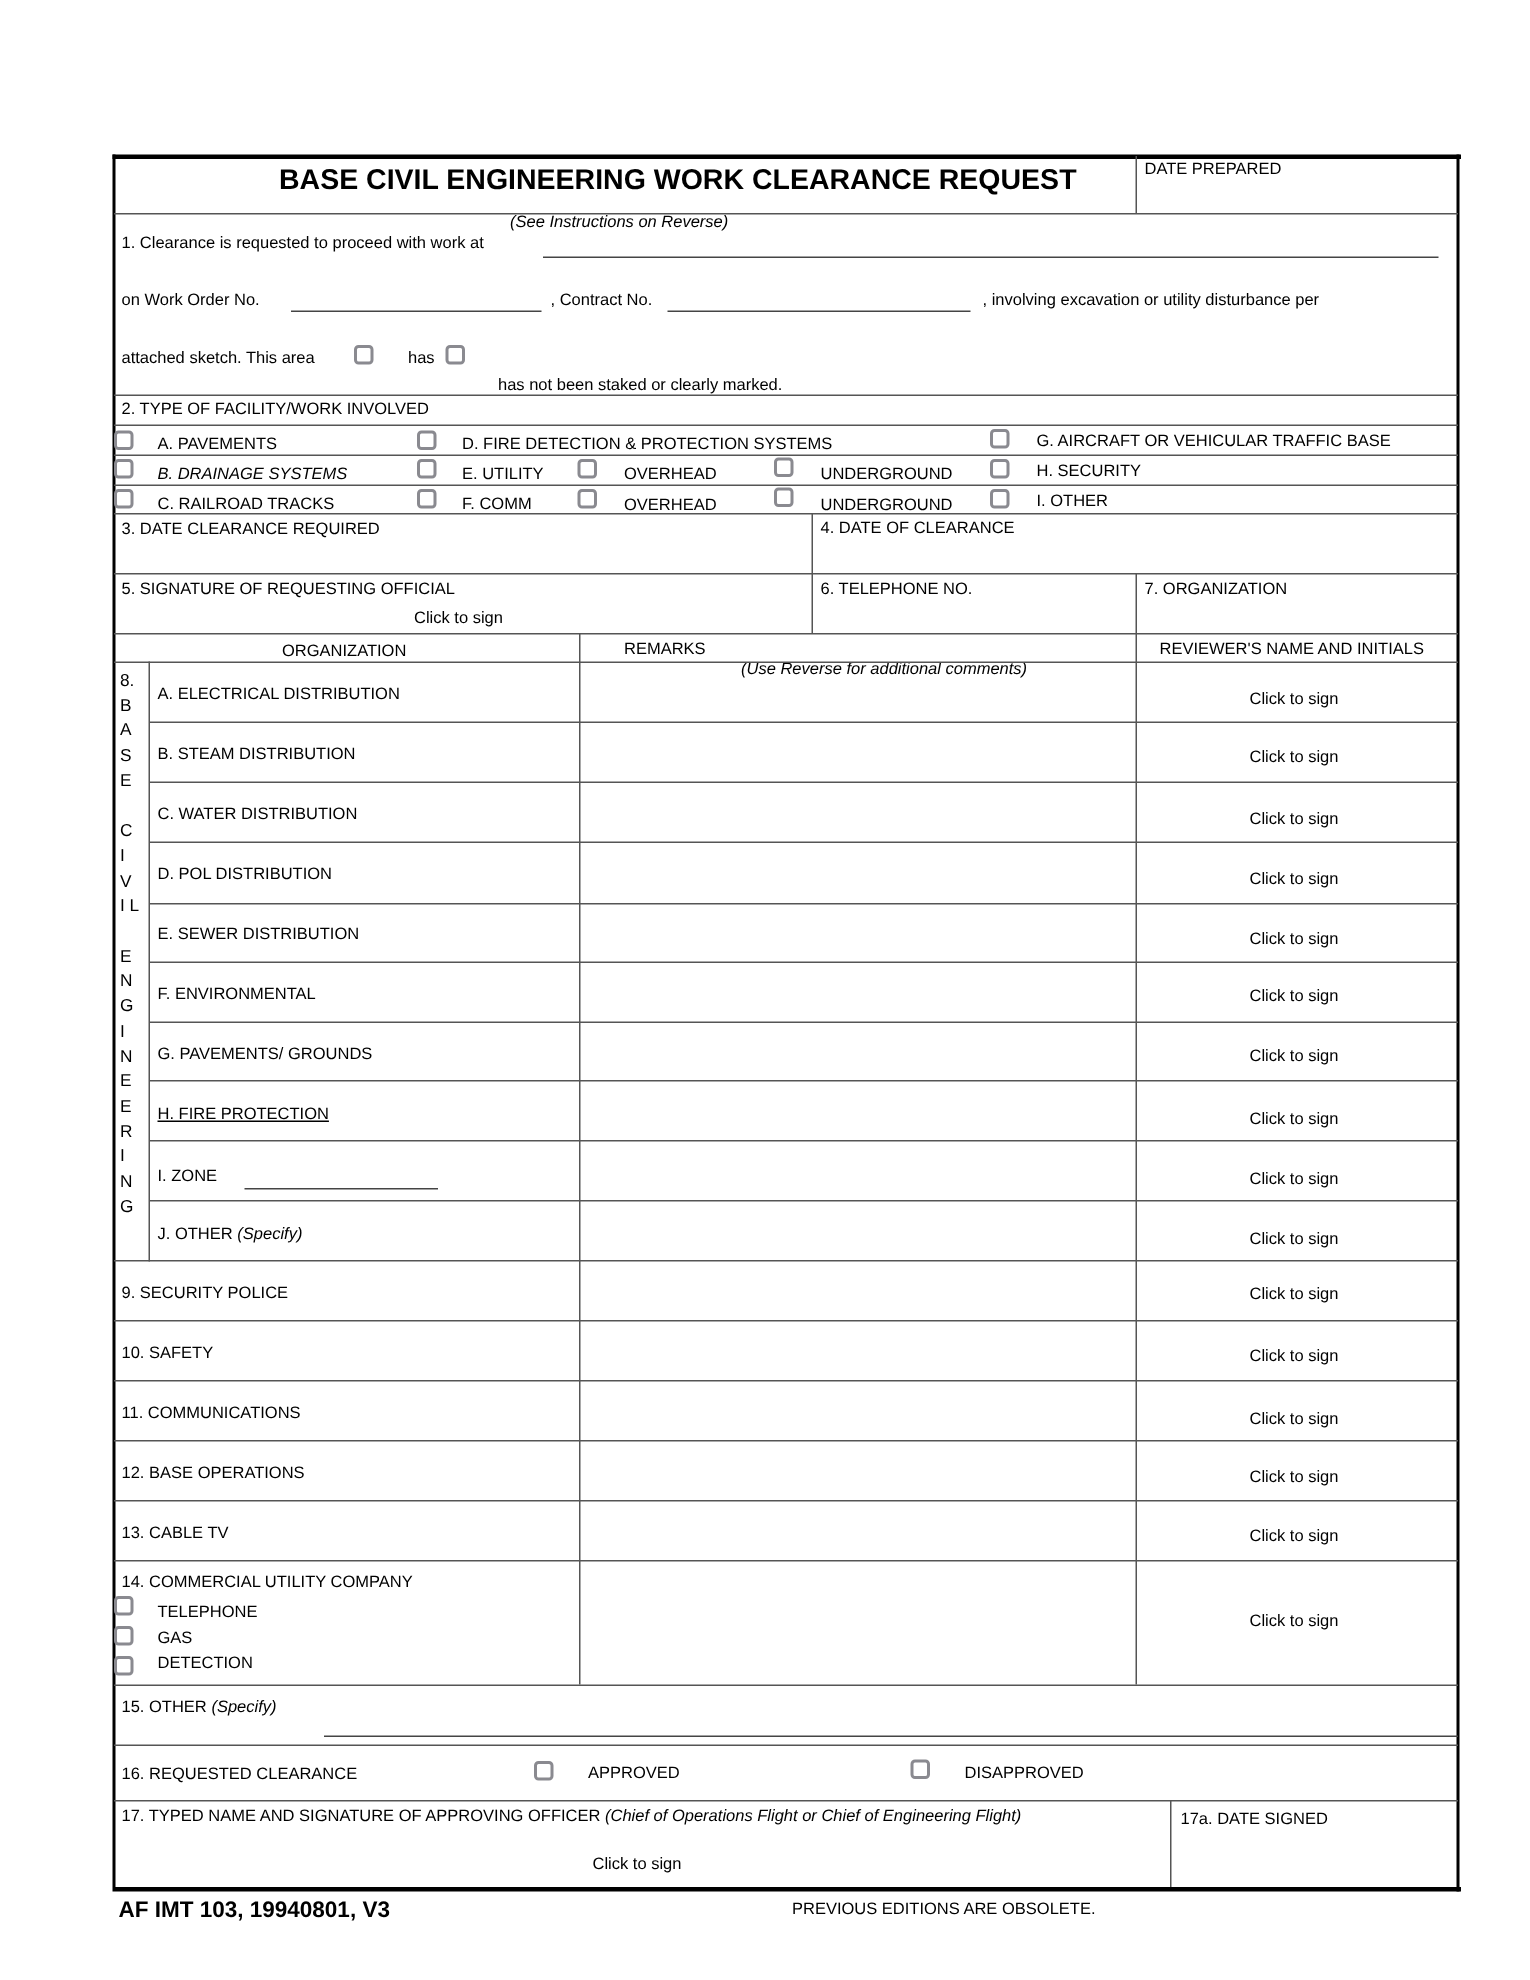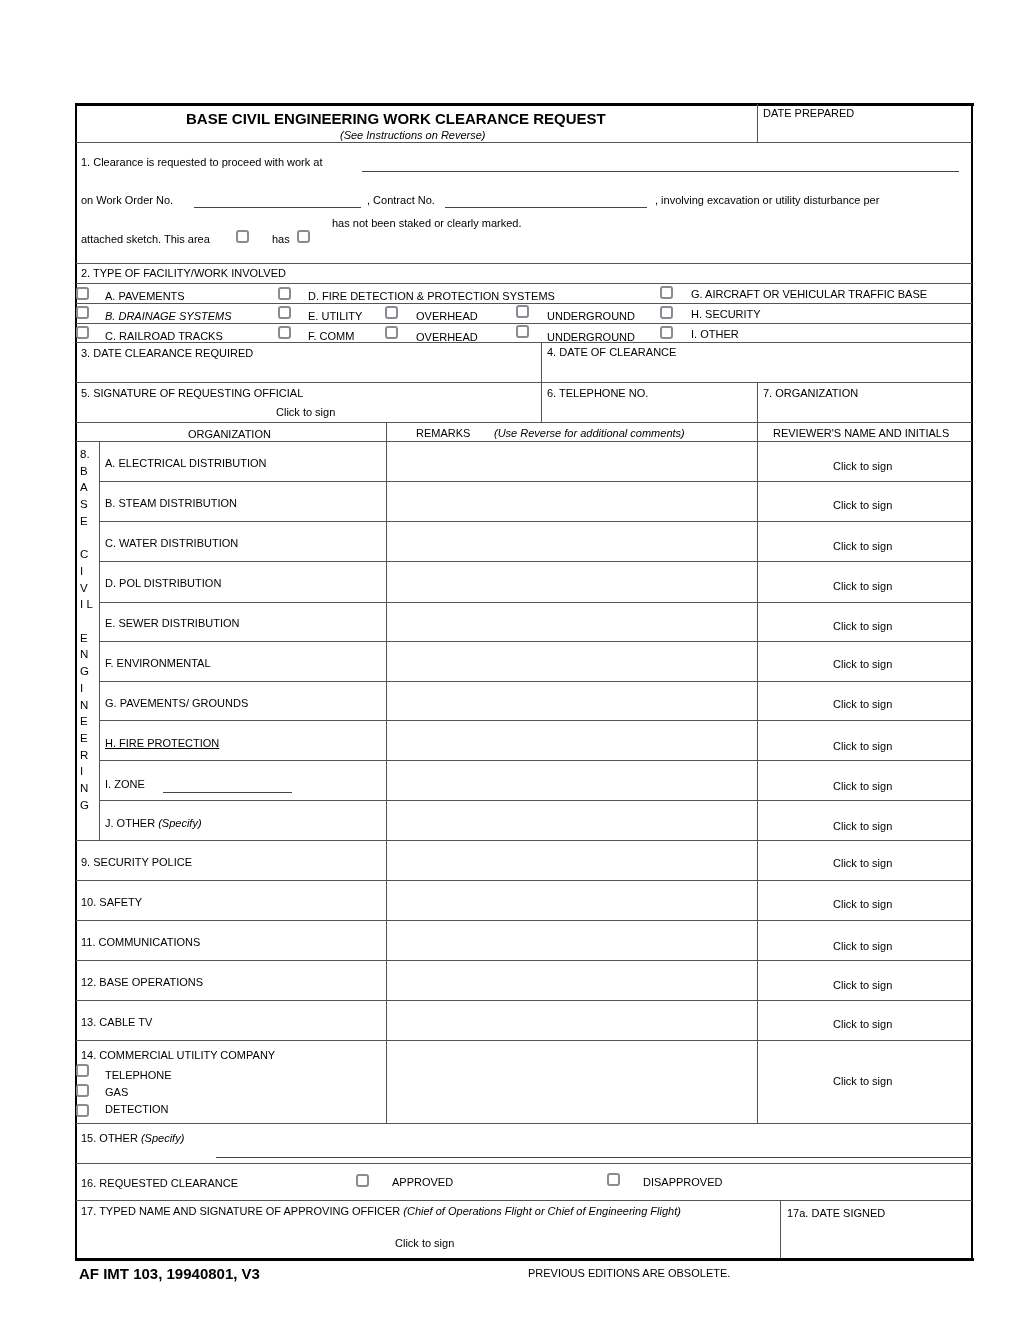--- a/index.html
+++ b/index.html
@@ -7,22 +7,22 @@
   body { position: relative; font-family: "Liberation Sans", sans-serif; color: #000; font-size: 11.5px; }
   .abs { position: absolute; }
   .hl { position: absolute; height: 0; border-top: 1px solid #555; }
   .vl { position: absolute; width: 0; border-left: 1px solid #555; }
   .thick-top { position: absolute; height: 0; border-top: 3px solid #000; }
   .thick-v { position: absolute; width: 0; border-left: 2px solid #000; }
   .t { position: absolute; white-space: nowrap; line-height: 1; }
   .cb { position: absolute; width: 13px; height: 13px; border: 2px solid #8a8a90; border-radius: 3px; background: #fff; cursor: pointer; }
   .sig { position: absolute; white-space: nowrap; line-height: 1; font-size: 11.5px; cursor: pointer; }
   .uline { position: absolute; height: 0; border-top: 1px solid #444; }
-  .title { font-size: 15px; font-weight: bold; }
-  .ital { font-style: italic; }
+  .title { font-size: 19px; font-weight: bold; }
+  .ital { font-style: italic; margin-top: 13px; }
   .vert { position: absolute; width: 16px; font-size: 11.5px; line-height: 16.7px; text-align: left; }
   .footer-left { font-size: 15px; font-weight: bold; }
   .small { font-size: 11px; }
 </style>
 </head>
 <body>
 
 <div>
 
   <div class="thick-top" style="left:75px; top:103px; width:899px;"></div>
@@ -41,21 +41,21 @@
   <div class="uline" style="left:362px; top:171px; width:597px;"></div>
   <div class="t small" style="left:81px; top:195px;">on Work Order No.</div>
   <div class="uline" style="left:194px; top:207px; width:167px;"></div>
   <div class="t small" style="left:367px; top:195px;">, Contract No.</div>
   <div class="uline" style="left:445px; top:207px; width:202px;"></div>
   <div class="t small" style="left:655px; top:195px;">, involving excavation or utility disturbance per</div>
   <div class="t small" style="left:81px; top:234px;">attached sketch.  This area</div>
   <div class="cb" style="left:236px; top:230px;"></div>
   <div class="t small" style="left:272px; top:234px;">has</div>
   <div class="cb" style="left:297px; top:230px;"></div>
-  <div class="t small" style="left:332px; top:218px;">has not been staked or clearly marked.</div>
+  <div class="t small" style="left:332px; top:252px;">has not been staked or clearly marked.</div>
   <div class="hl" style="left:76px; top:263px; width:896px;"></div>
 
   <div class="t small" style="left:81px; top:268px;">2.  TYPE OF FACILITY/WORK INVOLVED</div>
   <div class="hl" style="left:76px; top:283px; width:896px;"></div>
 
   <div class="cb" style="left:76px; top:287px;"></div>
   <div class="t small" style="left:105px; top:291px;">A.  PAVEMENTS</div>
   <div class="cb" style="left:278px; top:287px;"></div>
   <div class="t small" style="left:308px; top:291px;">D.  FIRE DETECTION &amp; PROTECTION SYSTEMS</div>
   <div class="cb" style="left:660px; top:286px;"></div>

